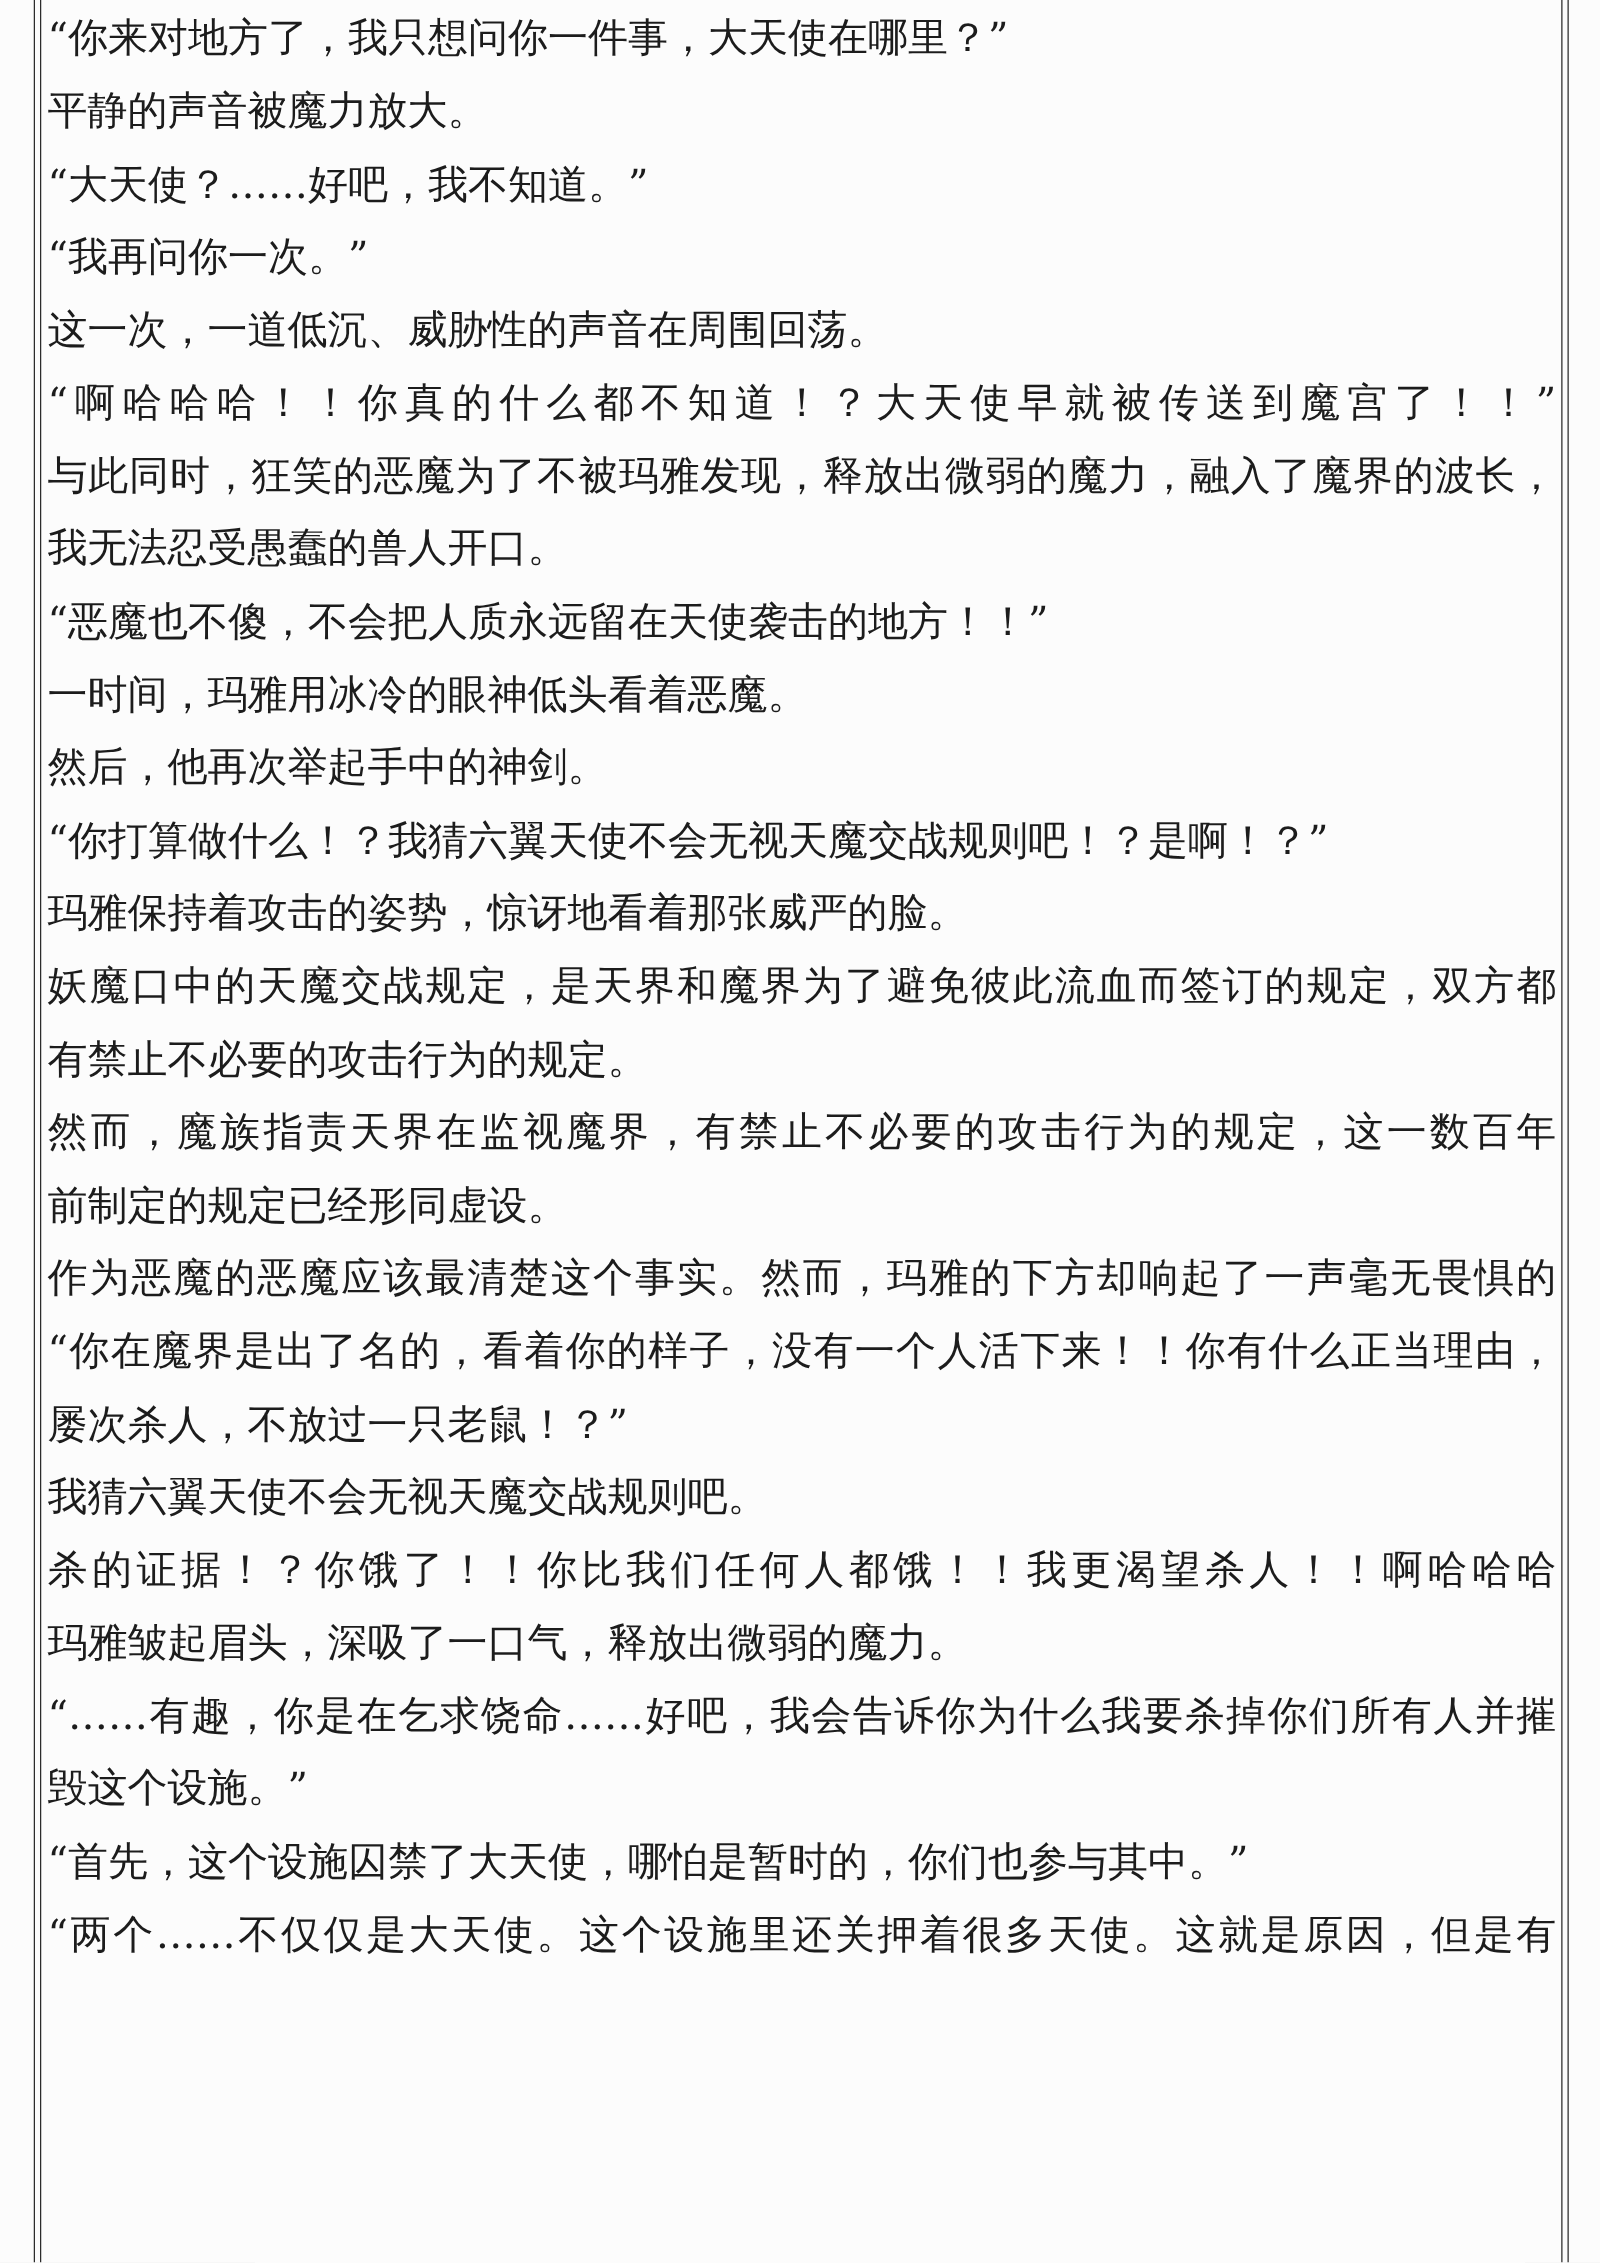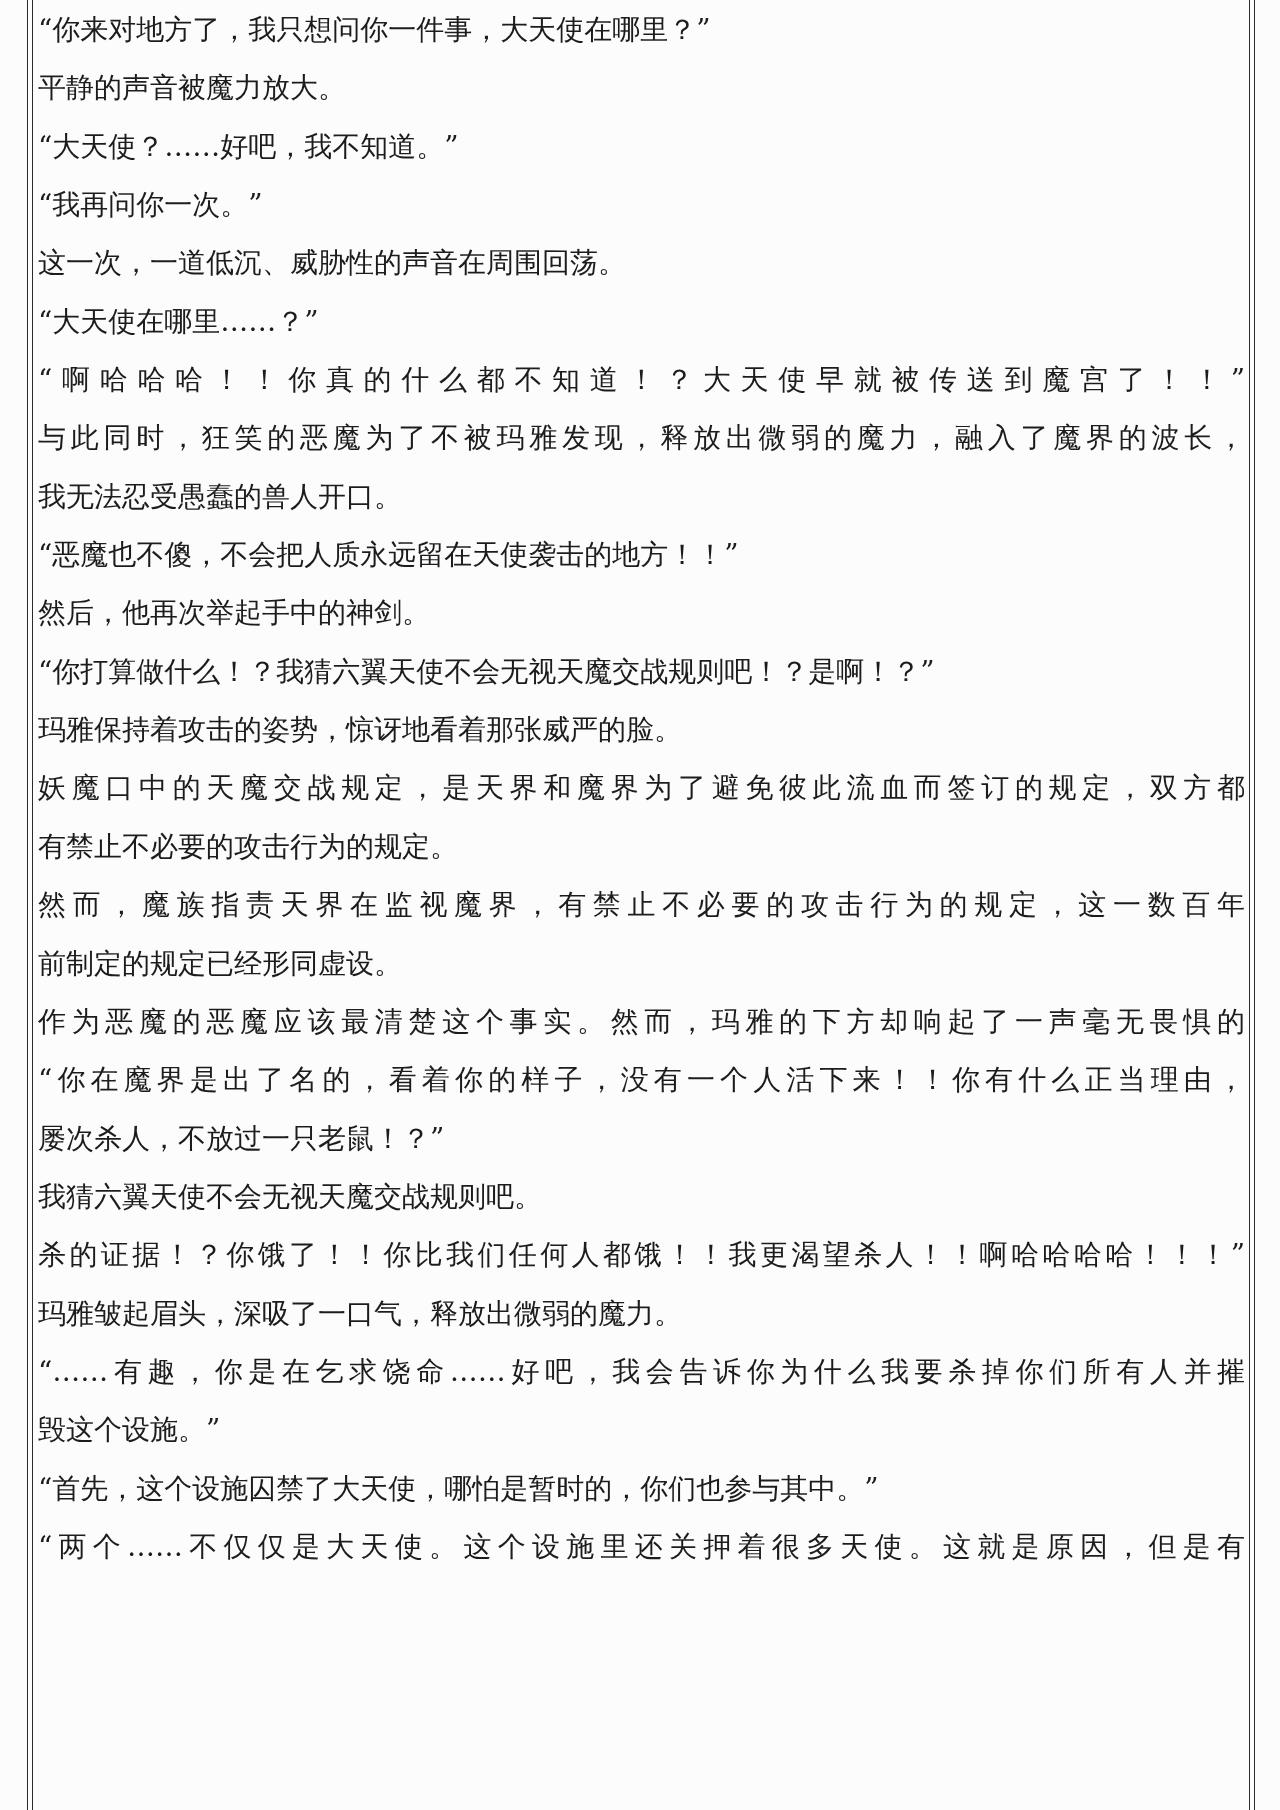--- a/index.html
+++ b/index.html
@@ -31,21 +31,21 @@
   .text-column{
     position:absolute;
     left:38px;
     top:1px;
     width:1207px;
     color:var(--ink);
   }
   .line{
     height:58.35px;
     line-height:58.35px;
-    font-size:28px;
+    font-size:32px;
     white-space:nowrap;
     overflow:visible;
   }
   .line.fill{
     white-space:normal;
     overflow:hidden;
     text-align:justify;
     text-align-last:justify;
     text-justify:inter-character;
   }
@@ -55,25 +55,25 @@
 
 <div class="page">
   <div class="vline left"></div>
   <div class="vline right"></div>
   <div class="text-column">
       <div class="line">“你来对地方了，我只想问你一件事，大天使在哪里？”</div>
       <div class="line">平静的声音被魔力放大。</div>
       <div class="line">“大天使？……好吧，我不知道。”</div>
       <div class="line">“我再问你一次。”</div>
       <div class="line">这一次，一道低沉、威胁性的声音在周围回荡。</div>
-      <div class="line">“大天使在哪里……？”</div>
       <div class="line fill">“啊哈哈哈！！你真的什么都不知道！？大天使早就被传送到魔宫了！！”</div>
       <div class="line fill">与此同时，狂笑的恶魔为了不被玛雅发现，释放出微弱的魔力，融入了魔界的波长，</div>
       <div class="line">我无法忍受愚蠢的兽人开口。</div>
       <div class="line">“恶魔也不傻，不会把人质永远留在天使袭击的地方！！”</div>
+      <div class="line">一时间，玛雅用冰冷的眼神低头看着恶魔。</div>
       <div class="line">然后，他再次举起手中的神剑。</div>
       <div class="line">“你打算做什么！？我猜六翼天使不会无视天魔交战规则吧！？是啊！？”</div>
       <div class="line">玛雅保持着攻击的姿势，惊讶地看着那张威严的脸。</div>
       <div class="line fill">妖魔口中的天魔交战规定，是天界和魔界为了避免彼此流血而签订的规定，双方都</div>
       <div class="line">有禁止不必要的攻击行为的规定。</div>
       <div class="line fill">然而，魔族指责天界在监视魔界，有禁止不必要的攻击行为的规定，这一数百年</div>
       <div class="line">前制定的规定已经形同虚设。</div>
       <div class="line fill">作为恶魔的恶魔应该最清楚这个事实。然而，玛雅的下方却响起了一声毫无畏惧的</div>
       <div class="line fill">“你在魔界是出了名的，看着你的样子，没有一个人活下来！！你有什么正当理由，</div>
       <div class="line">屡次杀人，不放过一只老鼠！？”</div>

